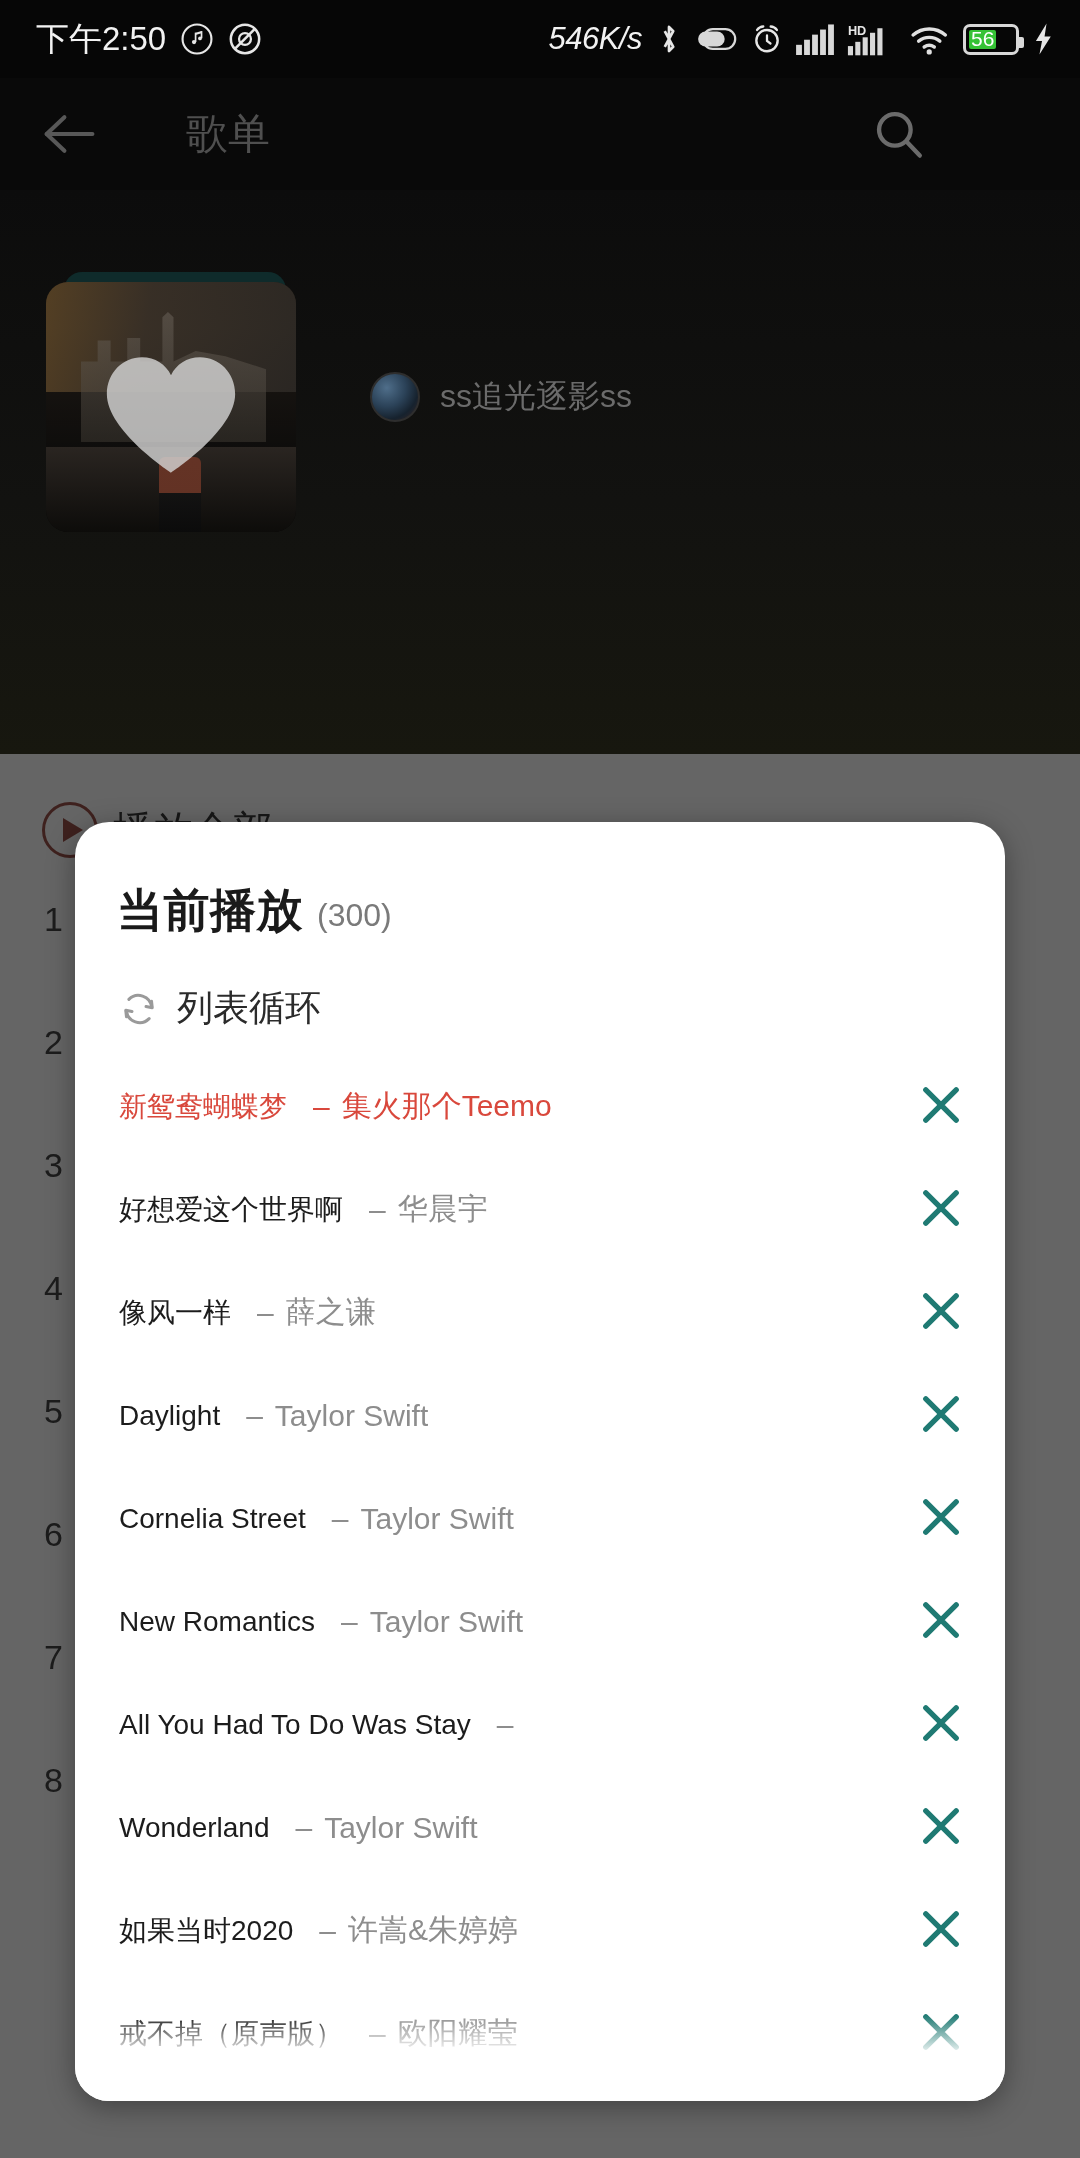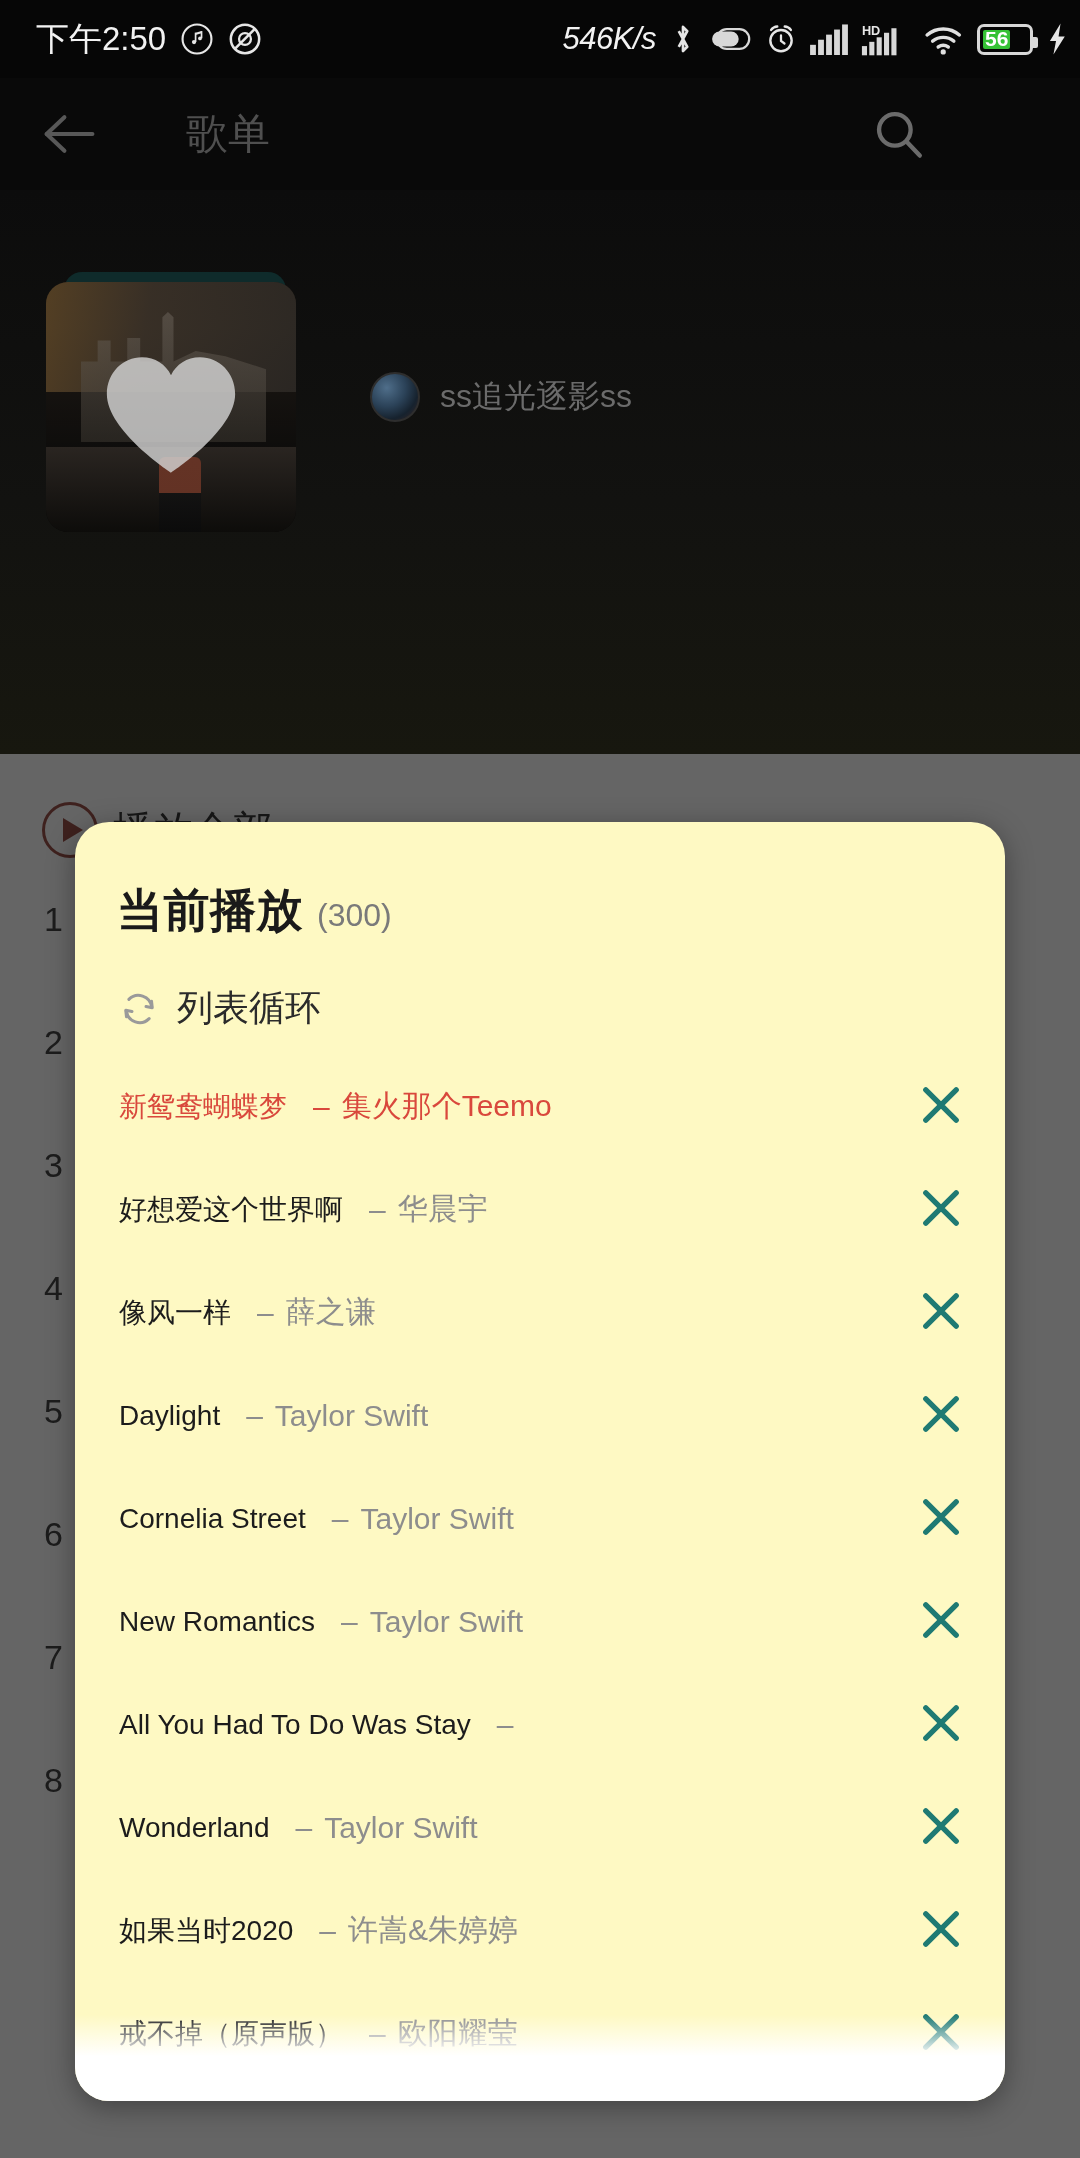--- a/index.html
+++ b/index.html
@@ -11,37 +11,37 @@
   }
   #screen { position: relative; width: 1080px; height: 2158px; background: #090909; overflow: hidden; }
 
   
   .statusbar {
     position: absolute; top: 0; left: 0; width: 1080px; height: 78px;
     display: flex; align-items: center; color: #e9e9e9; background: #060606;
   }
   .sb-left { display: flex; align-items: center; gap: 14px; padding-left: 36px; }
   .sb-time { font-size: 33px; letter-spacing: 0px; color: #f2f2f2; }
-  .sb-right { margin-left: auto; display: flex; align-items: center; gap: 13px; padding-right: 12px; }
+  .sb-right { margin-left: auto; display: flex; align-items: center; gap: 13px; padding-right: 26px; }
   .sb-speed { font-size: 31px; font-style: italic; color: #f2f2f2; letter-spacing: -0.5px; }
   .ic { display: inline-block; }
   .ic svg { display: block; }
 
   .batt {
     position: relative; width: 56px; height: 31px;
     border: 3px solid #d8d8d8; border-radius: 7px;
     display: flex; align-items: center; padding: 3px;
   }
   .batt:after {
     content: ""; position: absolute; right: -8px; top: 10px;
     width: 5px; height: 11px; background: #d8d8d8; border-radius: 0 2px 2px 0;
   }
   .batt-fill {
     background: #35c235; height: 100%; width: 62%;
-    border-radius: 2px; color: #fff; font-size: 21px; font-weight: bold;
+    border-radius: 2px; color: #fff; font-size: 21px; font-weight: normal;
     display: flex; align-items: center; justify-content: center;
     padding: 0 2px;
   }
 
   
   .appbar {
     position: absolute; top: 78px; left: 0; width: 968px; height: 112px;
     display: flex; align-items: center; padding: 0 42px;
   }
   .appbar .title {
@@ -127,21 +127,21 @@
   
   .dim {
     position: absolute; top: 754px; left: 0; width: 1080px; height: 1404px;
     background: rgba(22,22,22,0.66);
   }
 
   
   .dialog {
     position: absolute; left: 75px; top: 822px;
     width: 930px; height: 1279px;
-    background: #fef9c3; border-radius: 34px; overflow: hidden;
+    background: #ffffff; border-radius: 34px; overflow: hidden;
     box-shadow: 0 6px 28px rgba(0,0,0,.35);
   }
   .dlg-head { padding: 58px 0 0 42px; }
   .dlg-title-row { display: flex; align-items: baseline; gap: 14px; }
   .dlg-title { font-size: 46px; font-weight: bold; color: #1a1a1a; letter-spacing: .5px; }
   .dlg-count { font-size: 32px; color: #7a7a7a; }
   .dlg-mode { display: flex; align-items: center; gap: 16px; margin-top: 42px; }
   .dlg-mode-label { font-size: 36px; color: #2b2b2b; }
 
   .songlist { margin-top: 22px; }

